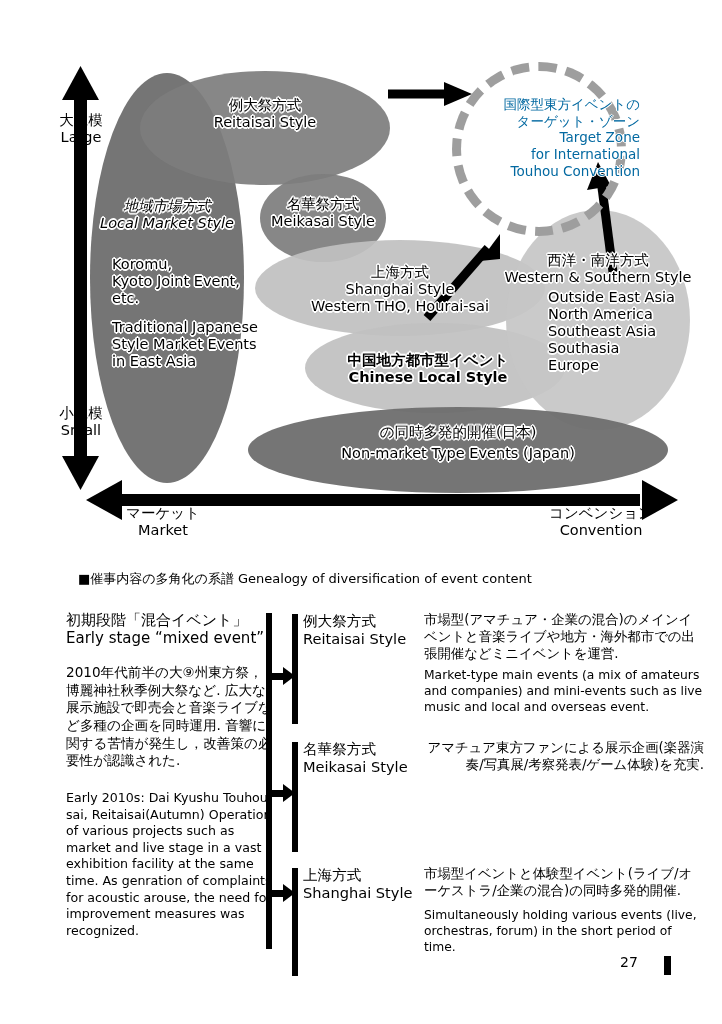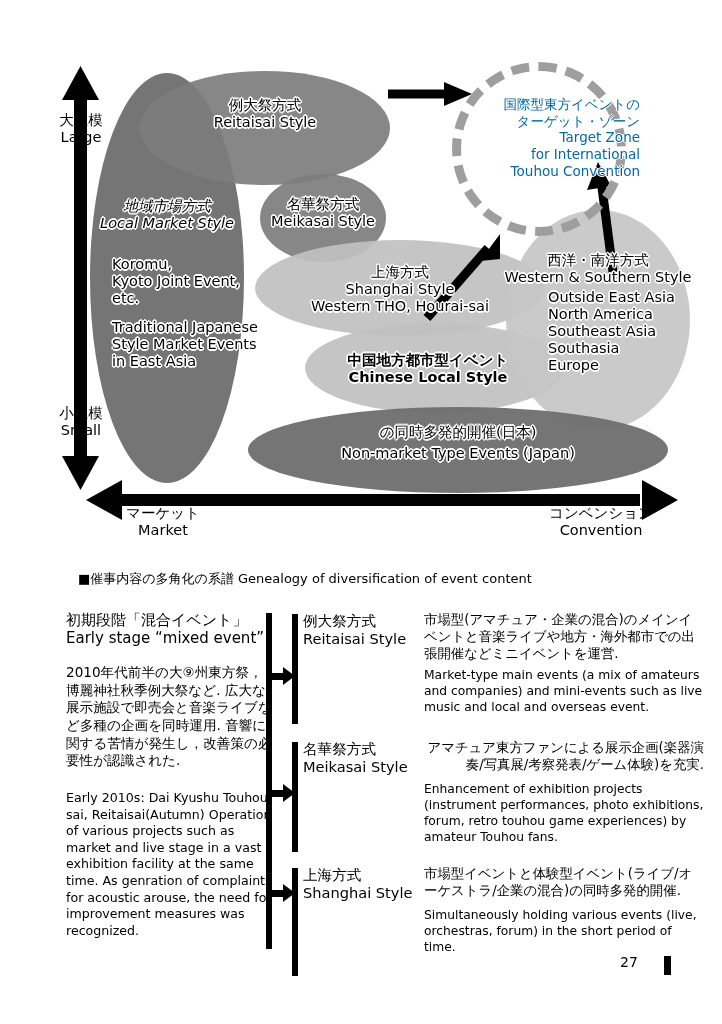--- a/index.html
+++ b/index.html
@@ -336,21 +336,20 @@
   <div class="vbar-branch" style="top:186px; height:110px;"></div>
   <div class="branch-arrow" style="top:237px;">
     <div class="shaft"></div>
     <div class="head"></div>
   </div>
   <div class="style-name" style="top:184px;">
     <div>名華祭方式</div>
     <div>Meikasai Style</div>
   </div>
   <div class="desc-jp" style="top:183px;text-align:right;">アマチュア東方ファンによる展示企画(楽器演奏/写真展/考察発表/ゲーム体験)を充実.</div>
-  <div class="desc-en" style="top:226px;">Enhancement of exhibition projects (instrument performances, photo exhibitions, forum, retro touhou game experiences) by amateur Touhou fans.</div>
 
   <div class="vbar-branch" style="top:312px; height:108px;"></div>
   <div class="branch-arrow" style="top:337px;">
     <div class="shaft"></div>
     <div class="head"></div>
   </div>
   <div class="style-name" style="top:310px; width:122px;">
     <div>上海方式</div>
     <div>Shanghai Style</div>
   </div>

